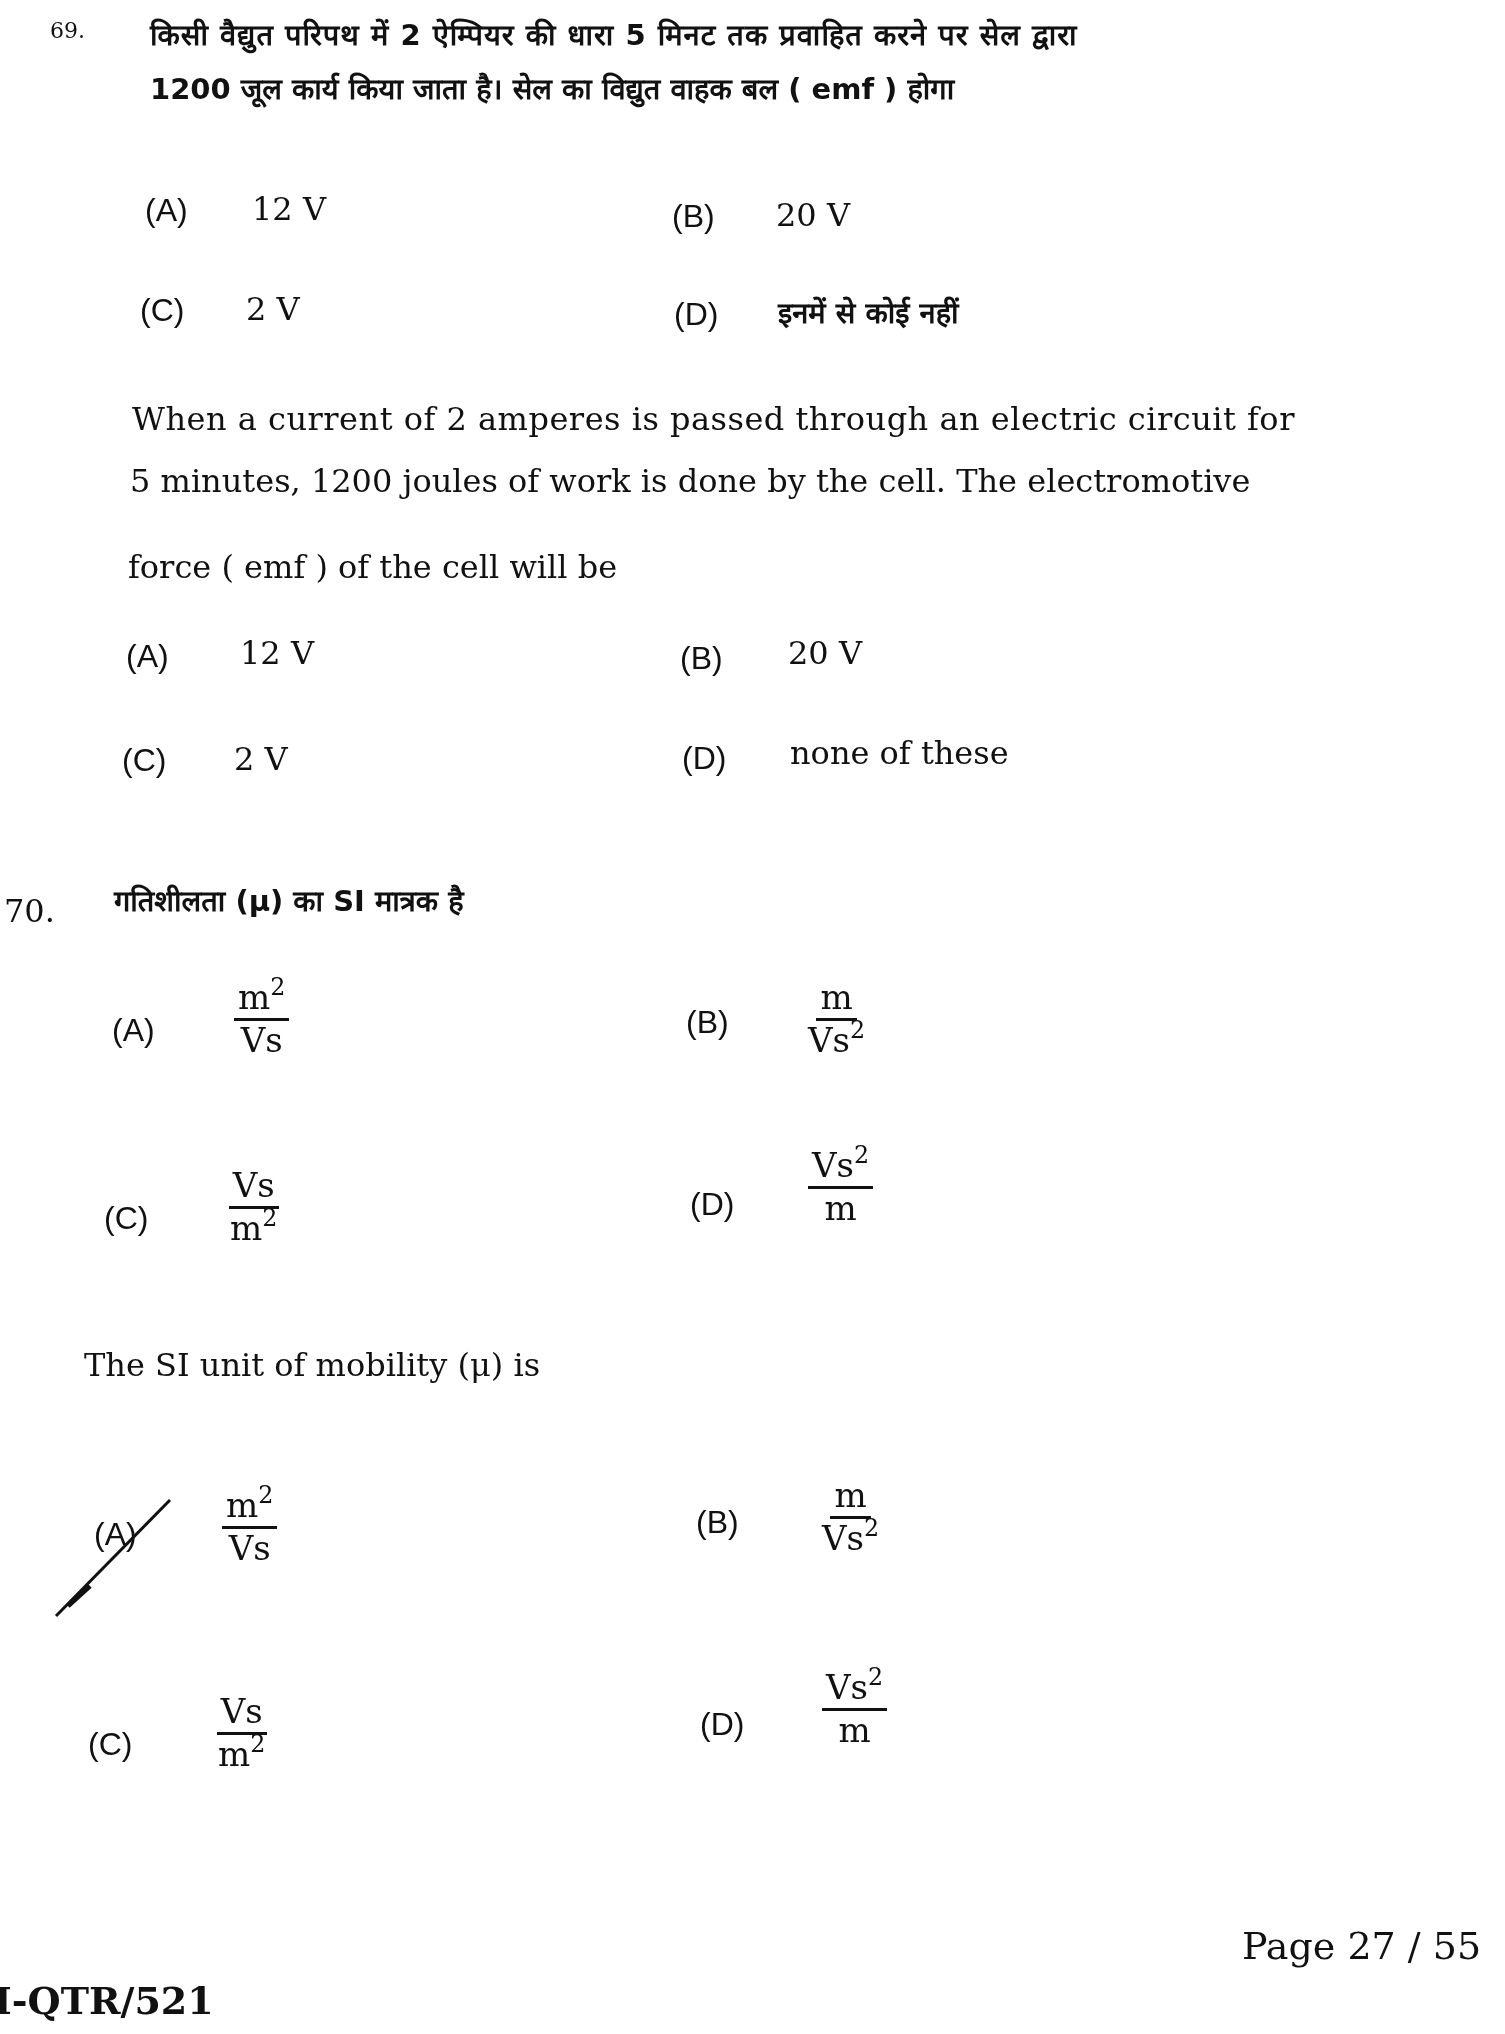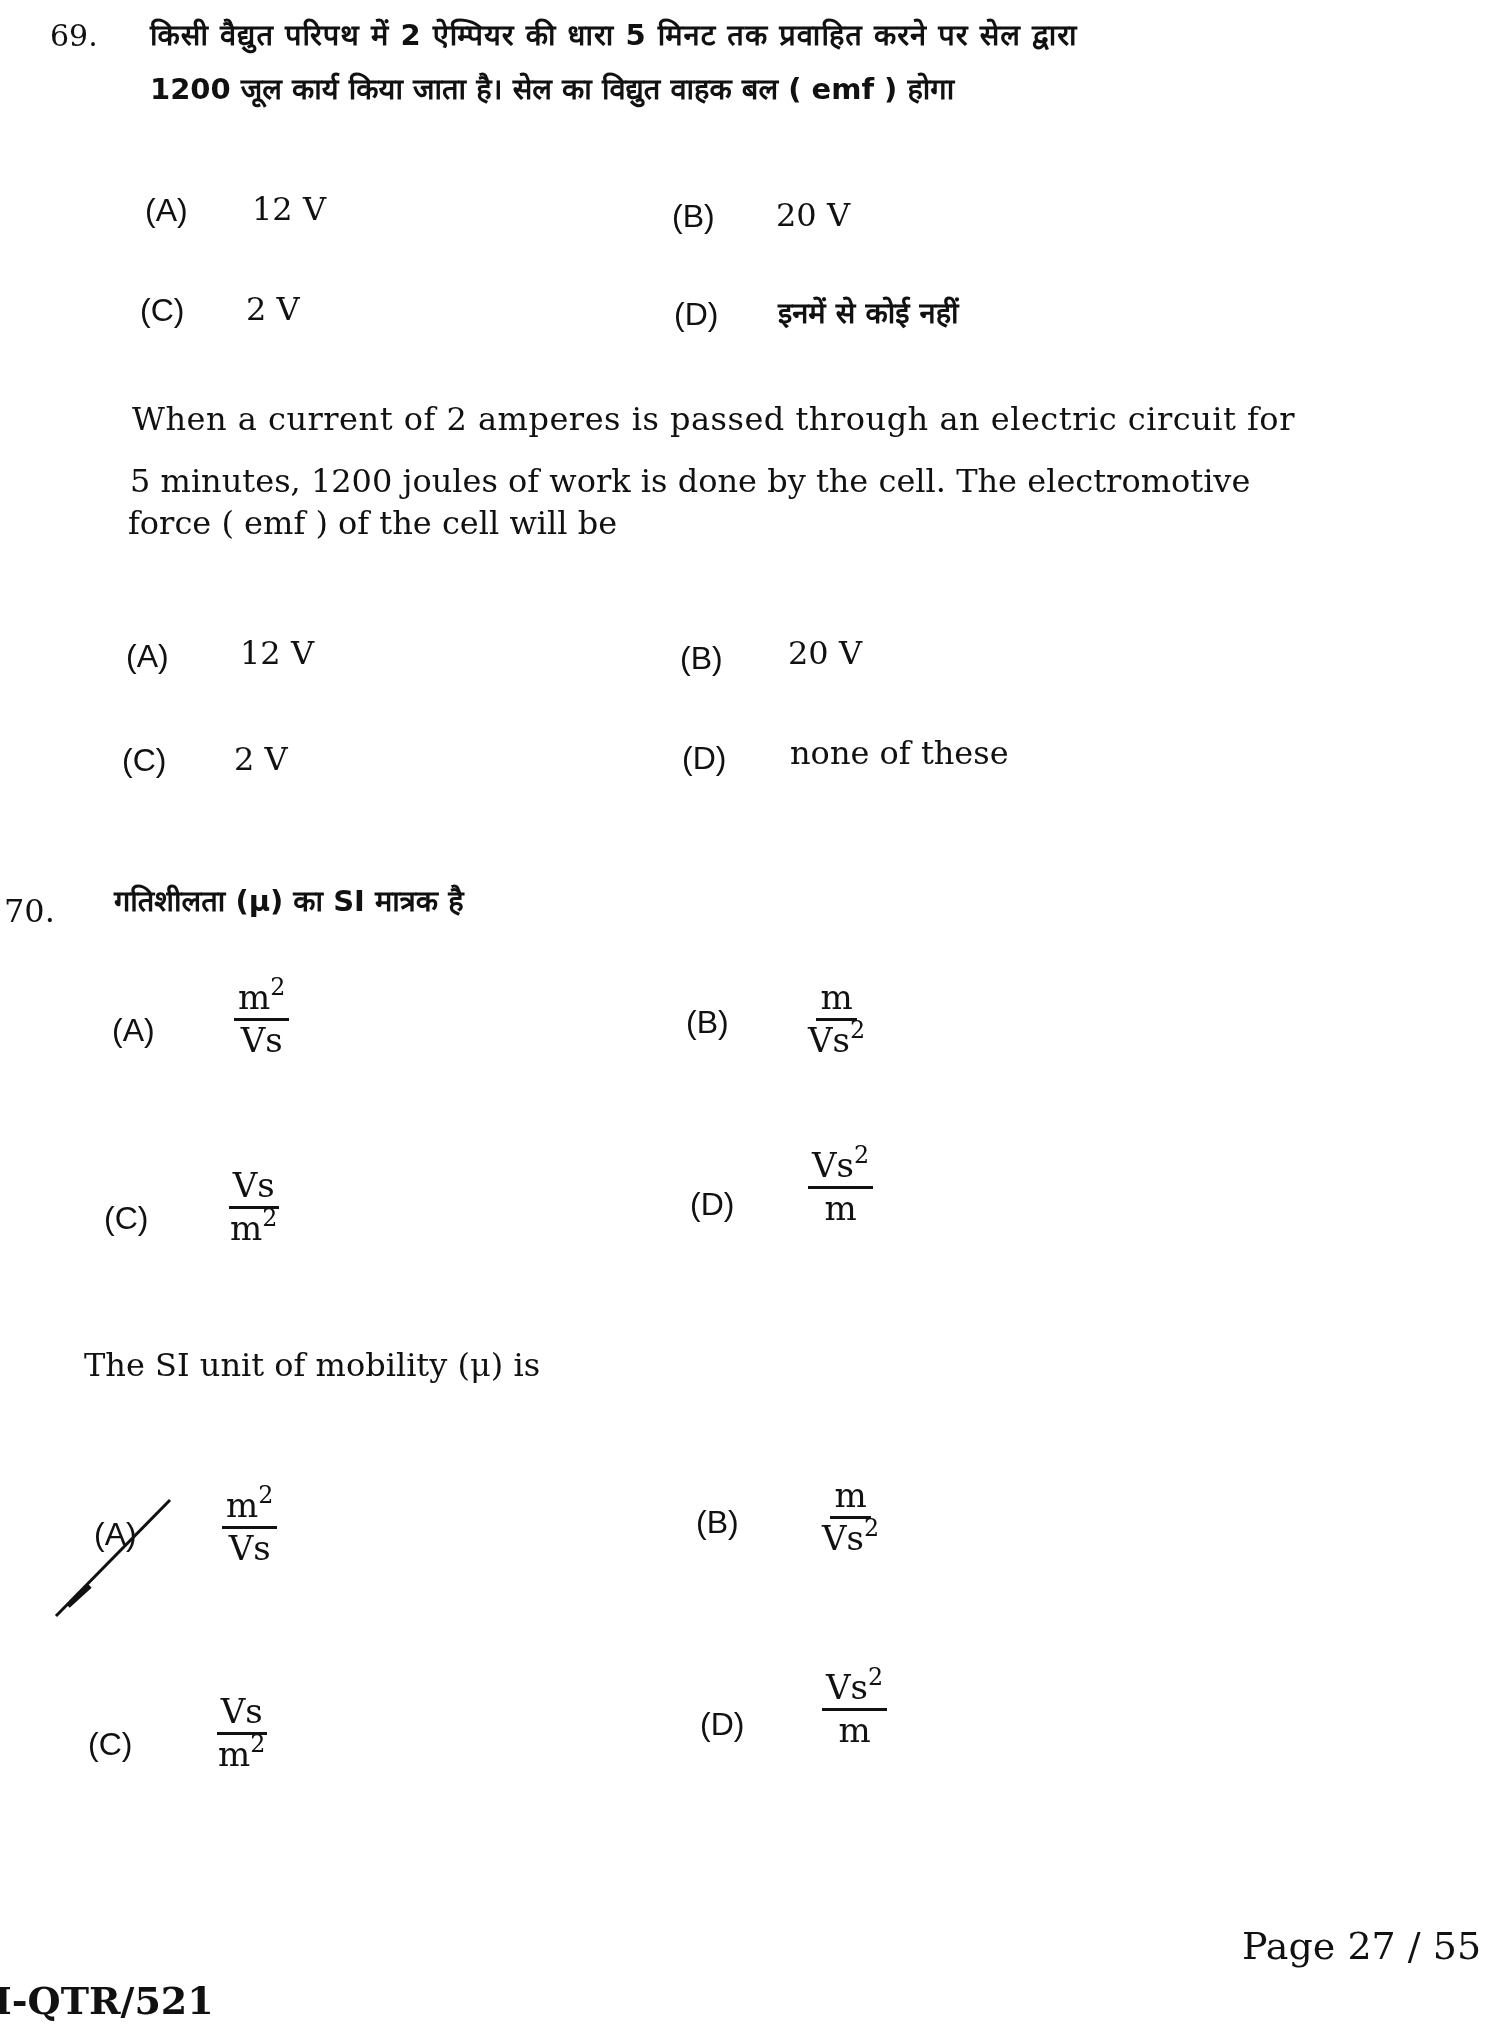--- a/index.html
+++ b/index.html
@@ -1,21 +1,21 @@
 <!DOCTYPE html>
 <html><head>
 <meta charset="utf-8">
 <style>
   html, body { margin: 0; padding: 0; background: #ffffff; }
   body {
     width: 1505px; height: 2034px; position: relative; overflow: hidden;
     font-family: "DejaVu Serif", serif; color: #111111;
   }
   .abs { position: absolute; white-space: nowrap; }
-  .qnum { font-size: 30px; }
+  .qnum { font-size: 22px; }
   .hindi { font-family: "DejaVu Sans", sans-serif; font-size: 29px; font-weight: bold; }
   .eng { font-family: "DejaVu Serif", serif; font-size: 32px; }
   .opt-label { font-family: "Liberation Sans", sans-serif; font-size: 32px; }
   .opt-val { font-family: "DejaVu Serif", serif; font-size: 32px; }
   .frac { display: inline-flex; flex-direction: column; align-items: center; font-family: "DejaVu Serif", serif; font-size: 34px; line-height: 1.05; }
   .frac .num { padding: 0 4px 2px 4px; border-bottom: 3px solid #111; }
   .frac .den { padding: 2px 4px 0 4px; }
   sup { font-size: 0.7em; vertical-align: 0.6em; line-height: 0; }
   .footer-code { font-family: "DejaVu Serif", serif; font-weight: bold; font-size: 38px; }
   .footer-page { font-family: "DejaVu Serif", serif; font-size: 38px; }
@@ -33,21 +33,21 @@
   <span class="abs opt-val" style="left:252px;top:190px;">12 V</span>
   <span class="abs opt-label" style="left:672px;top:198px;">(B)</span>
   <span class="abs opt-val" style="left:776px;top:196px;">20 V</span>
   <span class="abs opt-label" style="left:140px;top:292px;">(C)</span>
   <span class="abs opt-val" style="left:246px;top:290px;">2 V</span>
   <span class="abs opt-label" style="left:674px;top:296px;">(D)</span>
   <span class="abs hindi" style="left:778px;top:292px;text-align:right;">इनमें से कोई नहीं</span>
 
   <span class="abs eng" style="left:132px;top:400px;letter-spacing:0.5px;">When a current of 2 amperes is passed through an electric circuit for</span>
   <span class="abs eng" style="left:130px;top:462px;">5 minutes, 1200 joules of work is done by the cell. The electromotive</span>
-  <span class="abs eng" style="left:128px;top:504px;text-align:center;">force ( emf ) of the cell will be</span>
+  <span class="abs eng" style="left:128px;top:548px;text-align:center;">force ( emf ) of the cell will be</span>
 
   <span class="abs opt-label" style="left:126px;top:638px;">(A)</span>
   <span class="abs opt-val" style="left:240px;top:634px;">12 V</span>
   <span class="abs opt-label" style="left:680px;top:640px;">(B)</span>
   <span class="abs opt-val" style="left:788px;top:634px;">20 V</span>
   <span class="abs opt-label" style="left:122px;top:742px;">(C)</span>
   <span class="abs opt-val" style="left:234px;top:740px;">2 V</span>
   <span class="abs opt-label" style="left:682px;top:740px;">(D)</span>
   <span class="abs opt-val" style="left:790px;top:734px;">none of these</span>
 </div>

